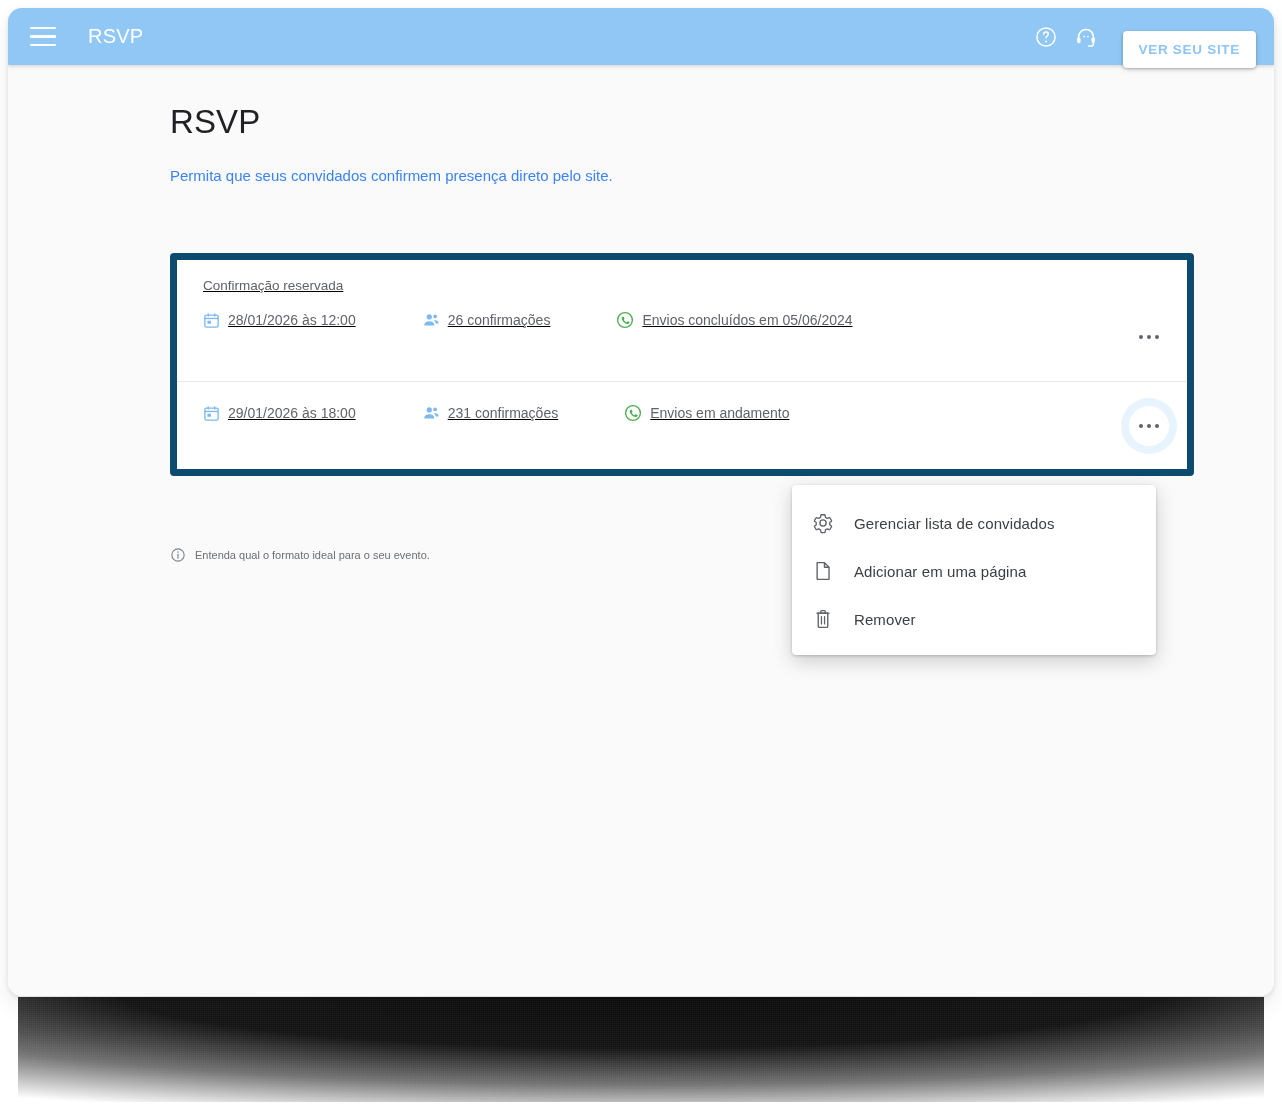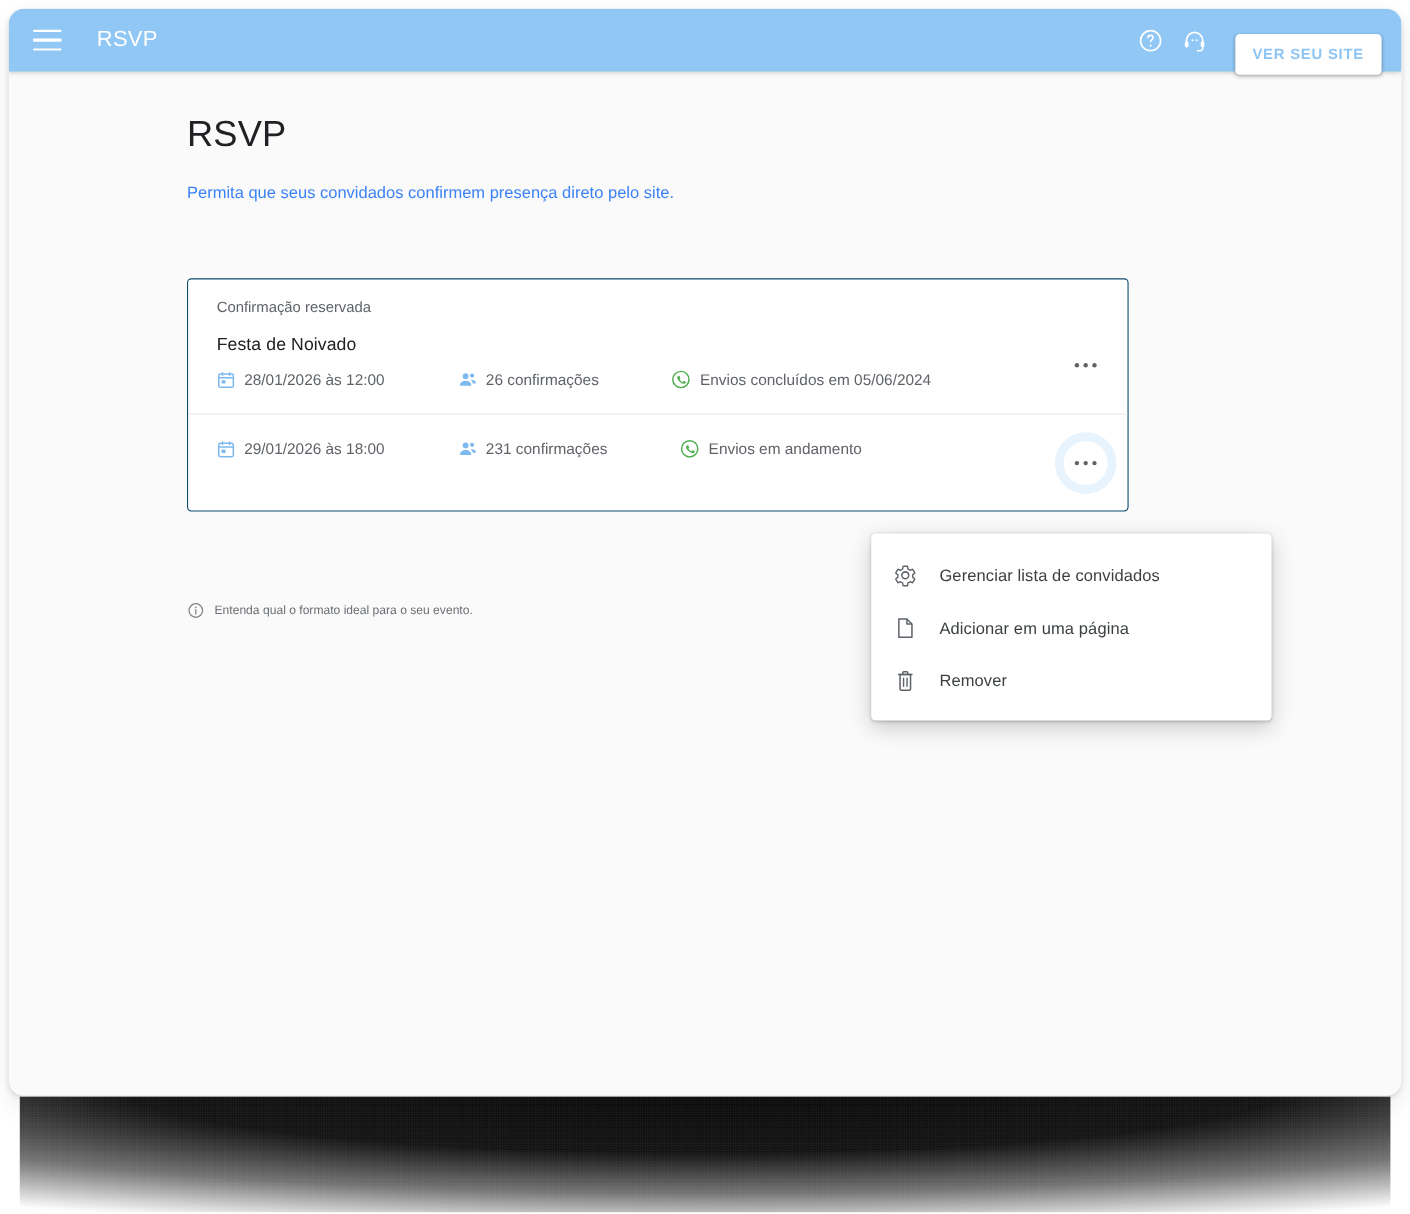--- a/index.html
+++ b/index.html
@@ -116,24 +116,25 @@
     margin-top: 26px;
     font-size: 15px;
     color: #3b82f6;
   }
 
   
   #events-card {
     position: absolute;
     left: 162px;
     top: 188px;
-    width: 856px;
+    width: 1024px;
     background: #ffffff;
-    border: 1px solid #0c4a6e;
+    border: 7px solid #0c4a6e;
     border-radius: 4px;
+    text-decoration: underline;
   }
   #card-section-label {
     font-size: 13.5px;
     color: #5f6368;
     padding: 18px 0 0 26px;
   }
 
   .event-row {
     position: relative;
     padding: 22px 26px 22px 26px;
@@ -293,21 +294,20 @@
     <h1 id="page-title">RSVP</h1>
     <div id="page-subtitle">Permita que seus convidados confirmem presença direto pelo site.</div>
 
     <button id="new-rsvp-btn"></button>
 
     <div id="events-card">
 
       <div id="card-section-label">Confirmação reservada</div>
 
       <div class="event-row" id="event-row-0">
-        <div class="event-name">Festa de Noivado</div>
         <div class="event-meta">
 
           <div class="meta-item">
             <span class="meta-icon">
               <svg width="17" height="17" viewBox="0 0 20 20" fill="none">
                 <rect x="2.2" y="3.6" width="15.6" height="14.2" rx="1.8" stroke="#7db9ef" stroke-width="1.6"></rect>
                 <path d="M2.2 7.6h15.6" stroke="#7db9ef" stroke-width="1.6"></path>
                 <path d="M6.2 2.2v2.6M13.8 2.2v2.6" stroke="#7db9ef" stroke-width="1.6" stroke-linecap="round"></path>
                 <rect x="5.2" y="10.2" width="4.2" height="3.6" rx="0.6" fill="#7db9ef"></rect>
               </svg>

